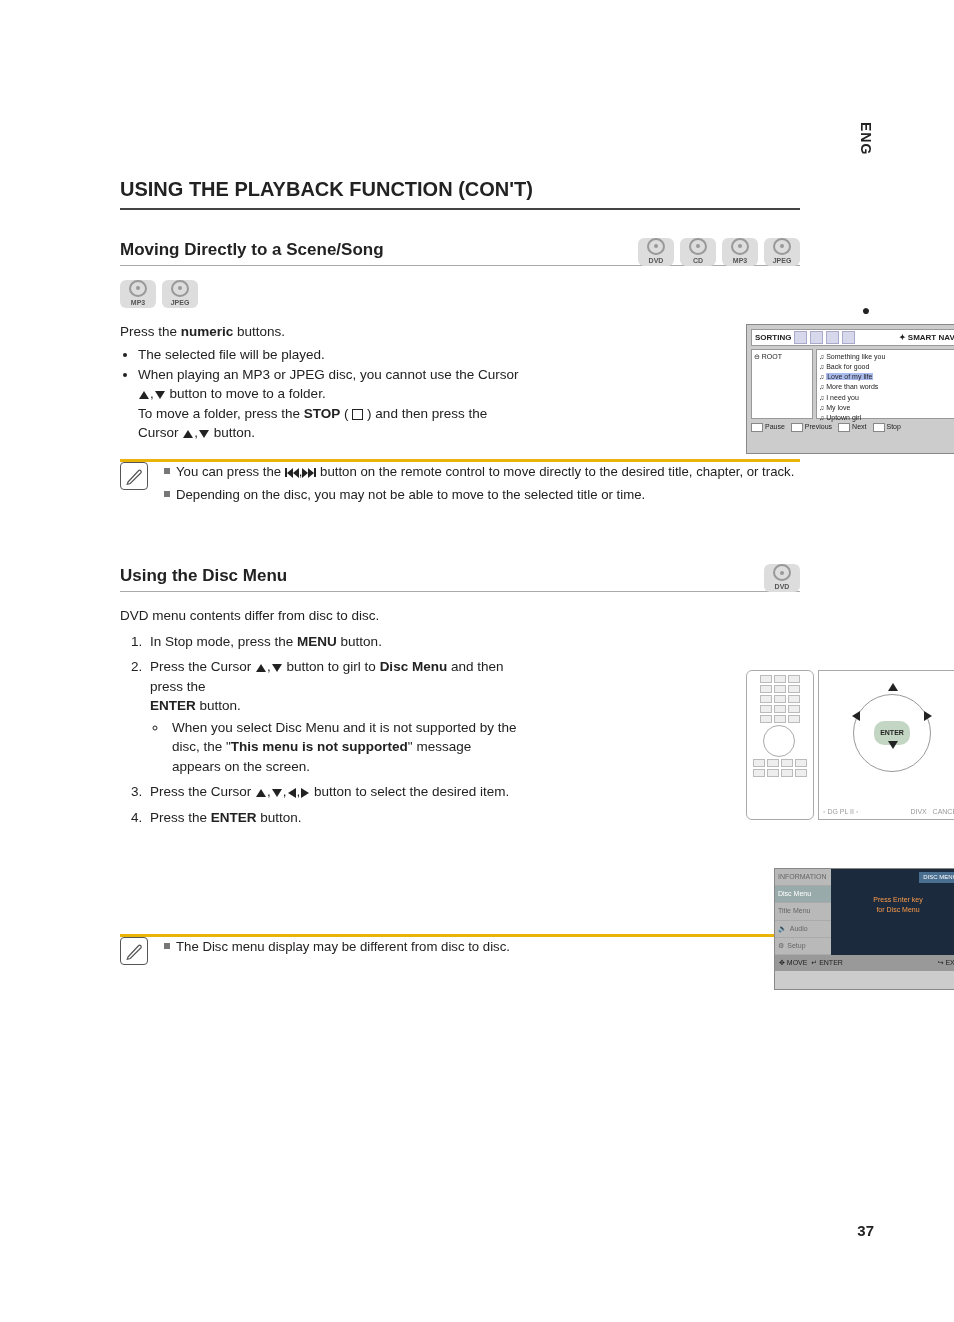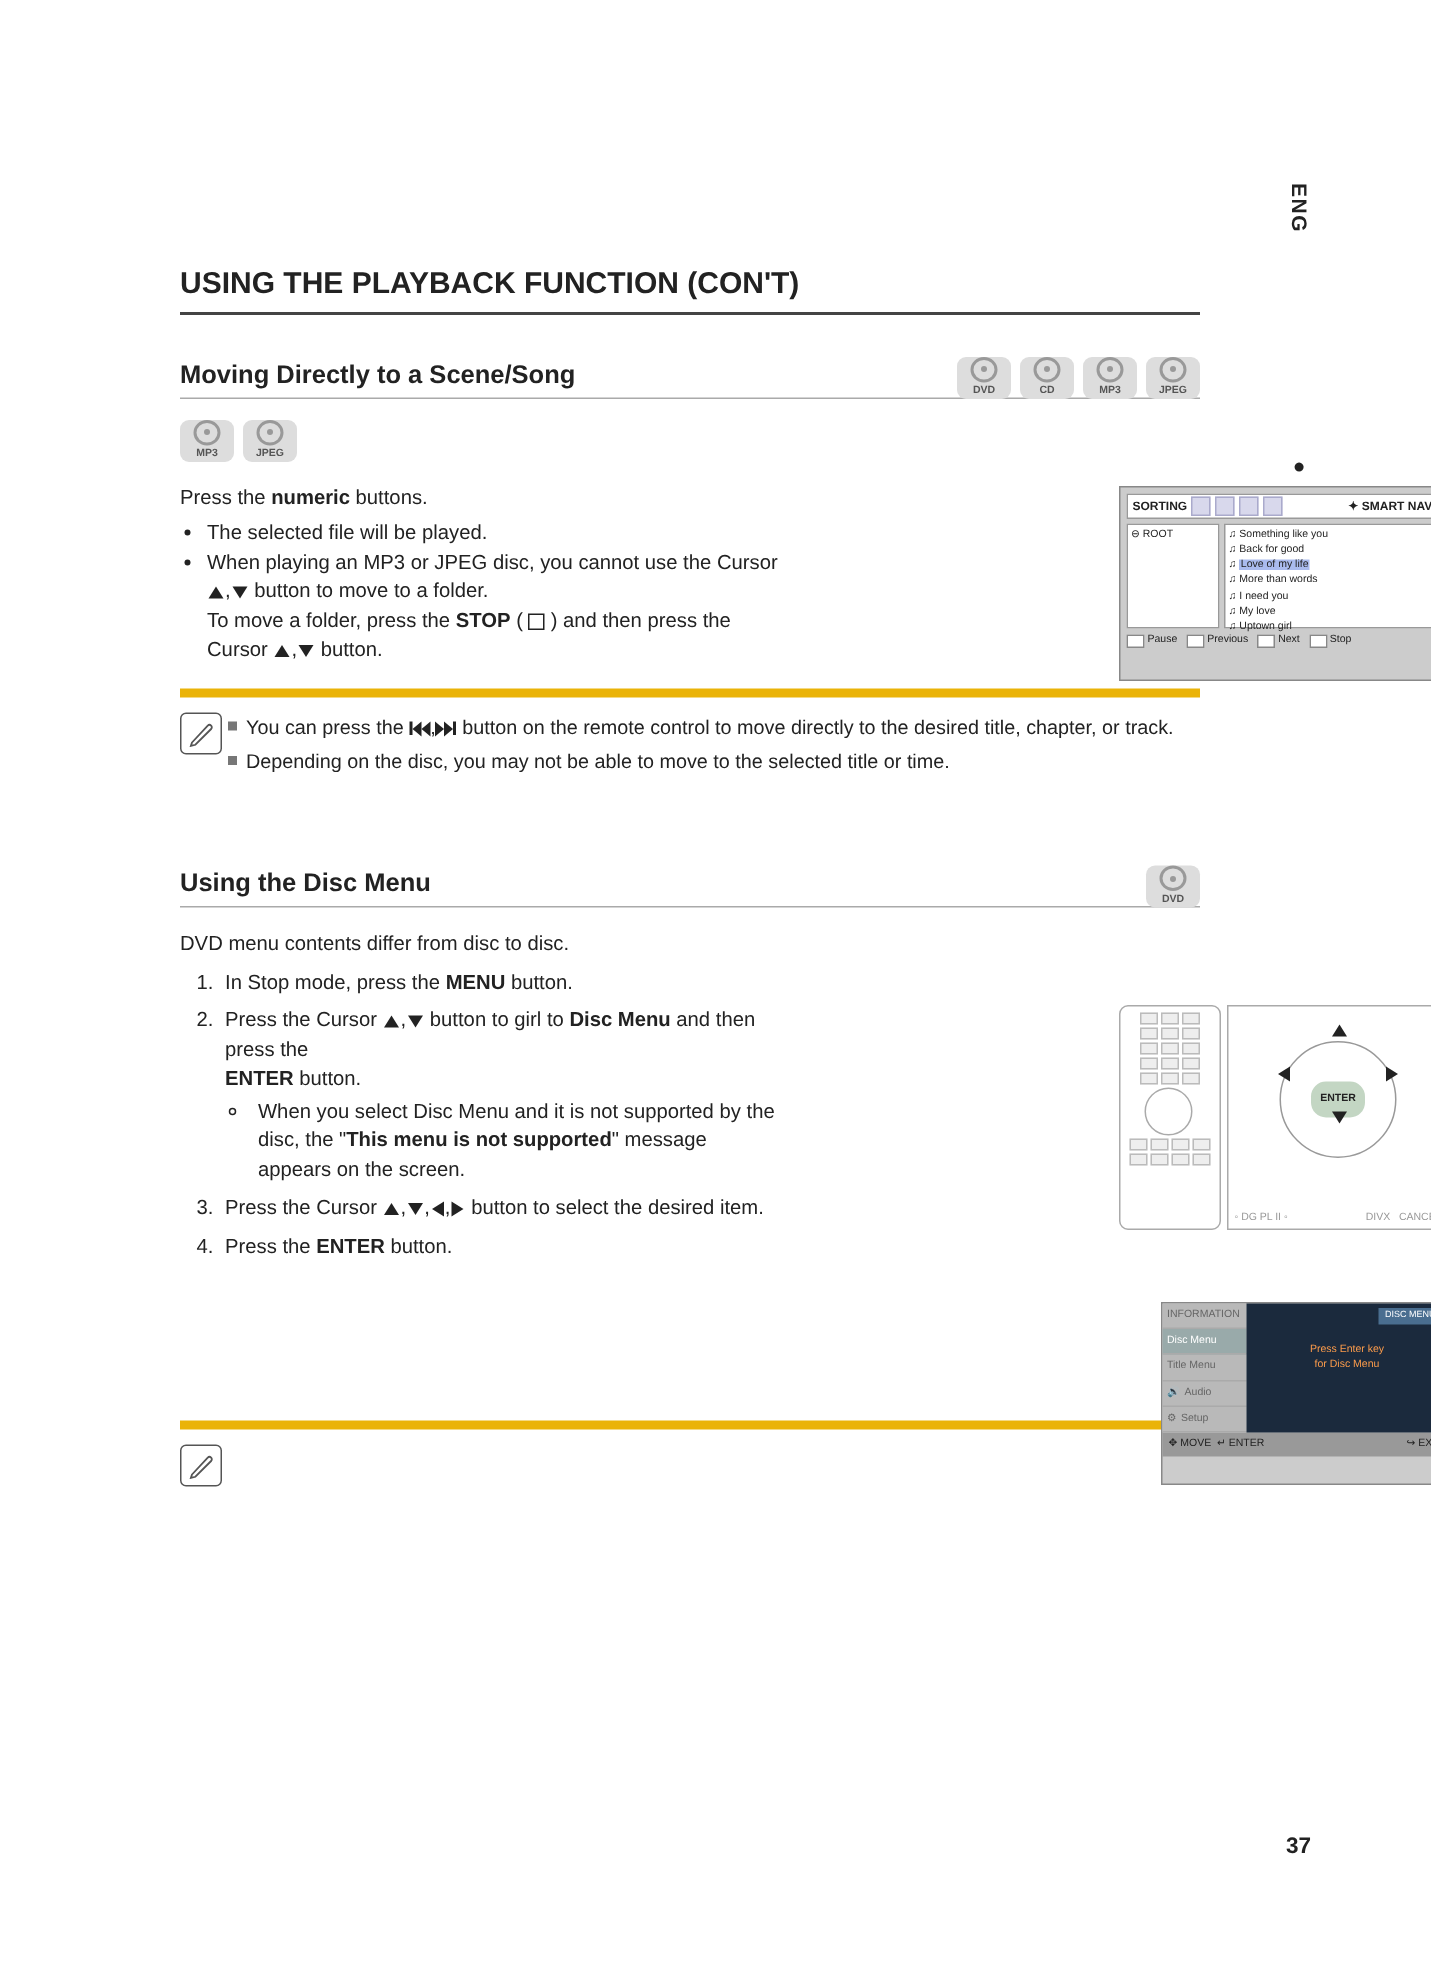--- a/index.html
+++ b/index.html
@@ -28,21 +28,21 @@
   .tri-lf{border-top:5px solid transparent;border-bottom:5px solid transparent;border-right:8px solid #222}
   .tri-rt{border-top:5px solid transparent;border-bottom:5px solid transparent;border-left:8px solid #222}
   .skipprev,.skipnext{display:inline-flex;align-items:center;vertical-align:middle}
   .skipprev:before{content:"";display:inline-block;width:2px;height:9px;background:#222}
   .skipprev:after{content:"";display:inline-block;border-top:5px solid transparent;border-bottom:5px solid transparent;border-right:6px solid #222}
   .skipprev .t2{display:inline-block;border-top:5px solid transparent;border-bottom:5px solid transparent;border-right:6px solid #222}
   .skipnext:before{content:"";display:inline-block;border-top:5px solid transparent;border-bottom:5px solid transparent;border-left:6px solid #222}
   .skipnext .t2{display:inline-block;border-top:5px solid transparent;border-bottom:5px solid transparent;border-left:6px solid #222}
   .skipnext:after{content:"";display:inline-block;width:2px;height:9px;background:#222}
   .stopsq{display:inline-block;width:9px;height:9px;background:#fff;border:1px solid #222;vertical-align:middle}
-  .note-box{border-top:6px solid #eab308;margin-top:16px;padding-top:10px;display:flex;gap:4px}
+  .note-box{border-top:3px solid #eab308;margin-top:16px;display:flex;gap:16px}
   .note-icon{width:26px;height:26px;border:1px solid #555;border-radius:4px;display:flex;align-items:center;justify-content:center;flex:0 0 26px}
   .note-icon svg{width:18px;height:18px}
   .note-list{flex:1;font-size:13.2px}
   .note-list .itm{display:flex;gap:6px;margin-bottom:4px}
   .sq{width:6px;height:6px;background:#777;margin-top:6px;flex:0 0 6px}
   .arrow-lead{display:inline-block;margin-right:6px}
   .mini-screen{background:#ccc;border:1px solid #888;font-size:8px;color:#222}
   .ms1{top:324px;position:absolute;right:-12px;width:210px;height:120px;padding:4px}
   .ms1 .bar{background:#fff;border:1px solid #999;padding:1px 3px;margin-bottom:3px;display:flex;gap:3px;align-items:center;font-weight:700}
   .ms1 .bar .ic{width:11px;height:11px;background:#d8d8ec;border:1px solid #aac}
@@ -188,20 +188,26 @@
           </div>
         </div>
       </div>
 
       <div class="note-box" style="margin-top:100px">
         <div class="note-icon">
           <svg viewBox="0 0 24 24">
               <path d="M4 20 L18 5 A2 2 0 0 1 21 8 L7 22 L3 23 Z" fill="none" stroke="#555" stroke-width="1.6"></path>
             </svg>
         </div>
+        <div class="note-list">
+          <div class="itm">
+              <span class="sq"></span>
+              <div>The Disc menu display may be different from disc to disc.</div>
+            </div>
+        </div>
       </div>
     </div>
   </div>
 
   <div class="mini-screen ms1">
     <div class="bar">
       <span>SORTING</span>
       <span class="ic"></span>
         <span class="ic"></span>
         <span class="ic"></span>

